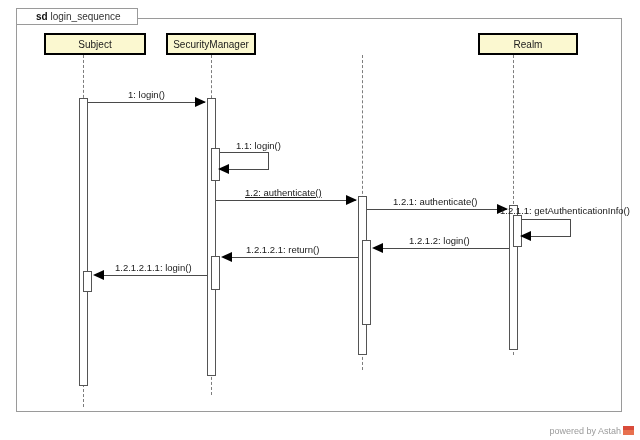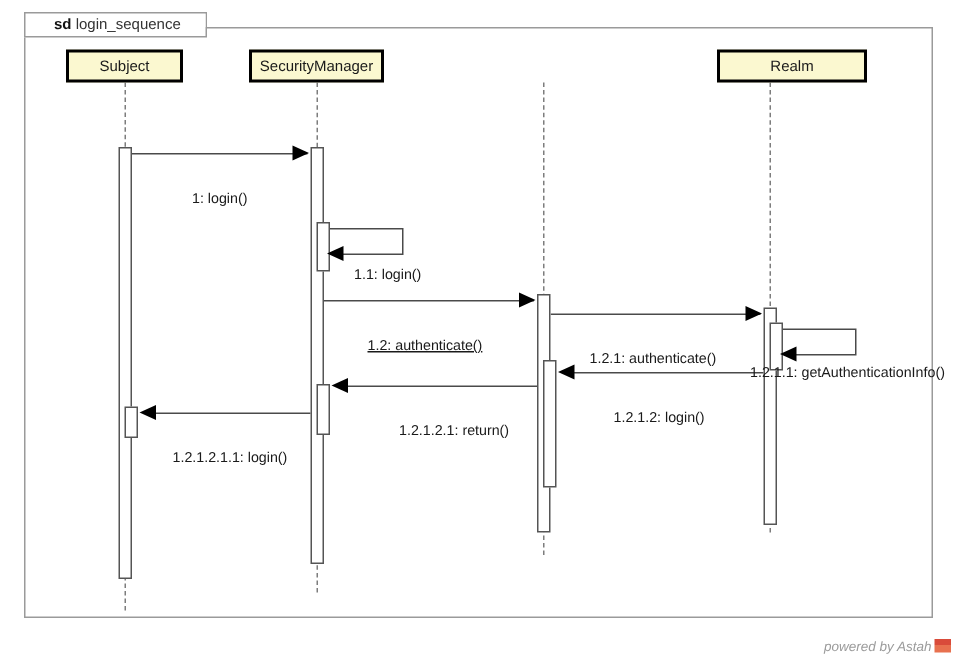--- a/index.html
+++ b/index.html
@@ -129,35 +129,33 @@
     border-bottom: 5px solid transparent;
     border-right: 11px solid #000000;
   }
   .msg-label {
     position: absolute;
     font-size: 9.5px;
     color: #1a1a1a;
     white-space: nowrap;
     background: transparent;
     z-index: 4;
-    margin-top: 38px;
   }
 
   
   #watermark {
     position: absolute;
     right: 6px;
     bottom: 4px;
     font-size: 9px;
     color: #9b9b9b;
     display: flex;
     align-items: flex-start;
     gap: 2px;
     z-index: 7;
-    font-style: italic;
   }
   #watermark .astah-logo {
     display: inline-block;
     width: 11px;
     height: 9px;
     background:
       linear-gradient(to bottom, #d94b3a 0 45%, #e8714f 45% 100%);
   }
 </style>
 </head>
@@ -165,21 +163,21 @@
 
 <div id="canvas">
 
   <div id="frame"></div>
   <div id="frame-tab">
     <span class="kw">sd</span>
     <span class="nm">login_sequence</span>
     <span id="frame-tab-corner"></span>
   </div>
 
-  <div class="lifeline-head" style="left:44px; top:33px; width:78px;">
+  <div class="lifeline-head" style="left:44px; top:33px; width:102px;">
     <span>Subject</span>
   </div>
   <div class="lifeline-stem" style="left:83px; top:55px; height:352px;"></div>
   <div class="activation" style="left:78.5px; top:98px; height:288px;"></div>
   <div class="activation nested" style="left:83px; top:271px; height:21px;"></div>
 
   <div class="lifeline-head" style="left:166px; top:33px; width:90px;">
     <span>SecurityManager</span>
   </div>
   <div class="lifeline-stem" style="left:211px; top:55px; height:340px;"></div>
@@ -221,21 +219,21 @@
   <div class="msg-line" style="left:530px; top:236px; width:40px;"></div>
   <div class="arrow-head left" style="left:520px; top:231px;"></div>
   <div class="msg-label" style="left:500px; top:205px;">1.2.1.1: getAuthenticationInfo()</div>
 
   <div class="msg-line" style="left:382px; top:248px; width:131px;"></div>
   <div class="arrow-head left" style="left:372px; top:243px;"></div>
   <div class="msg-label" style="left:409px; top:235px;">1.2.1.2: login()</div>
 
   <div class="msg-line" style="left:231px; top:257px; width:131px;"></div>
   <div class="arrow-head left" style="left:221px; top:252px;"></div>
-  <div class="msg-label" style="left:266px; top:244px;">1.2.1.2.1: return()</div>
+  <div class="msg-label" style="left:246px; top:244px;">1.2.1.2.1: return()</div>
 
   <div class="msg-line" style="left:103px; top:275px; width:112px;"></div>
   <div class="arrow-head left" style="left:93px; top:270px;"></div>
   <div class="msg-label" style="left:115px; top:262px;">1.2.1.2.1.1: login()</div>
 
   <div id="watermark">
     <span>powered by Astah</span>
     <span class="astah-logo"></span>
   </div>
 

